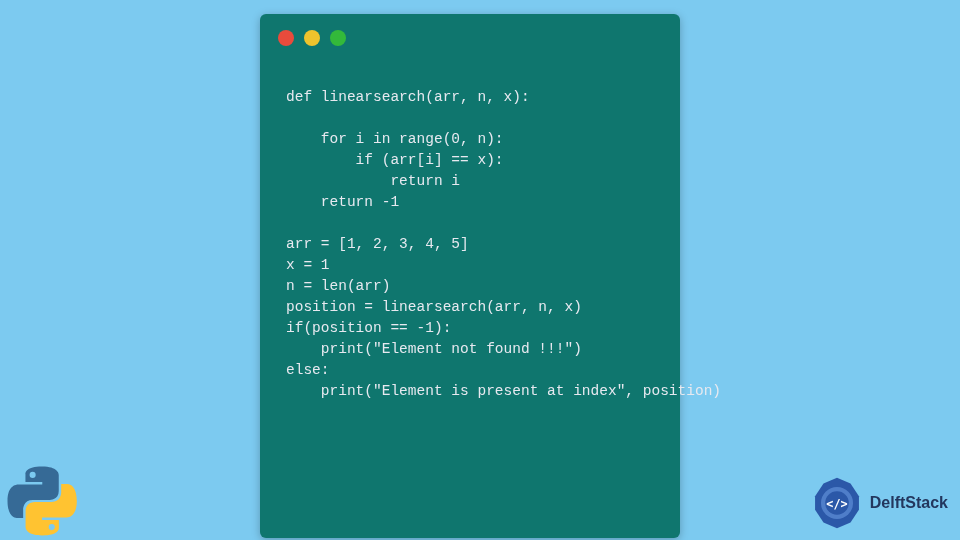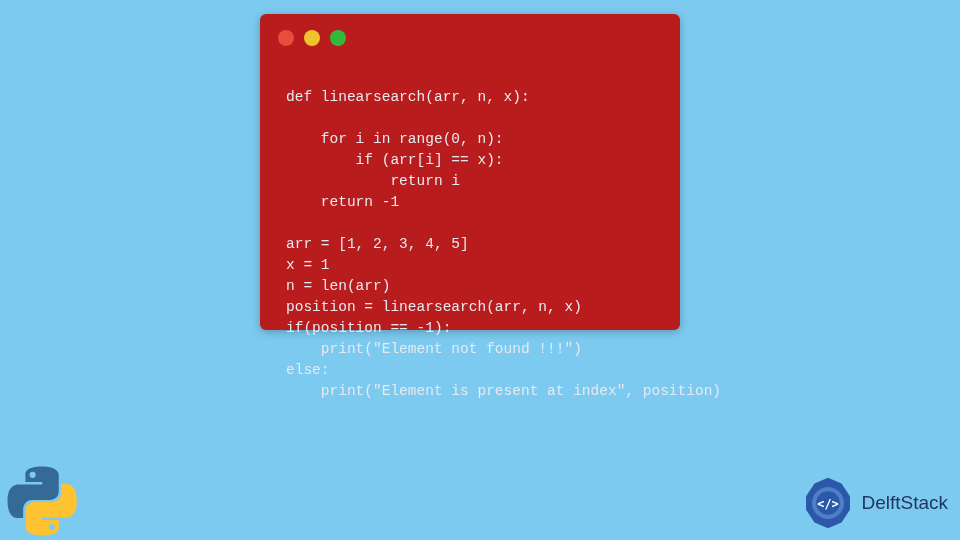--- a/index.html
+++ b/index.html
@@ -10,22 +10,22 @@
     overflow: hidden;
     background: #7ccaf0;
     font-family: -apple-system, BlinkMacSystemFont, "Segoe UI", Roboto, Arial, sans-serif;
     position: relative;
   }
   .code-window {
     position: absolute;
     left: 260px;
     top: 14px;
     width: 420px;
-    height: 316px;
-    background: #b91c1c;
+    height: 524px;
+    background: #0f766e;
     border-radius: 6px;
     box-shadow: 0 2px 8px rgba(0,0,0,0.25);
   }
   .titlebar {
     position: absolute;
     left: 18px;
     top: 16px;
     display: flex;
     gap: 10px;
   }
@@ -58,22 +58,22 @@
   .delftstack {
     position: absolute;
     right: 12px;
     bottom: 10px;
     display: flex;
     align-items: center;
     gap: 6px;
   }
   .ds-wordmark {
     font-family: "Segoe UI", Arial, sans-serif;
-    font-size: 19px;
-    font-weight: 400;
+    font-size: 16px;
+    font-weight: 700;
     color: #23375e;
   }
   .ds-icon {
     width: 54px;
     height: 54px;
   }
 </style>
 </head>
 <body>
 

